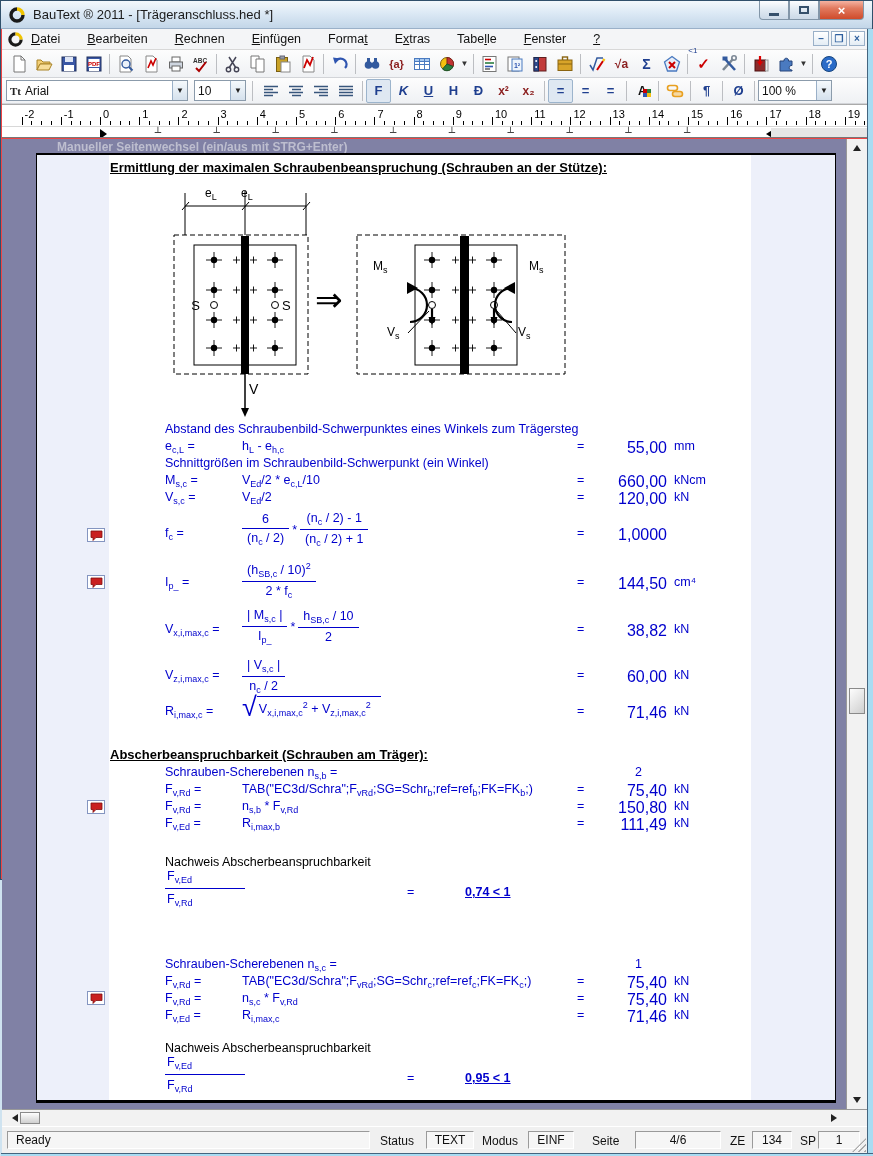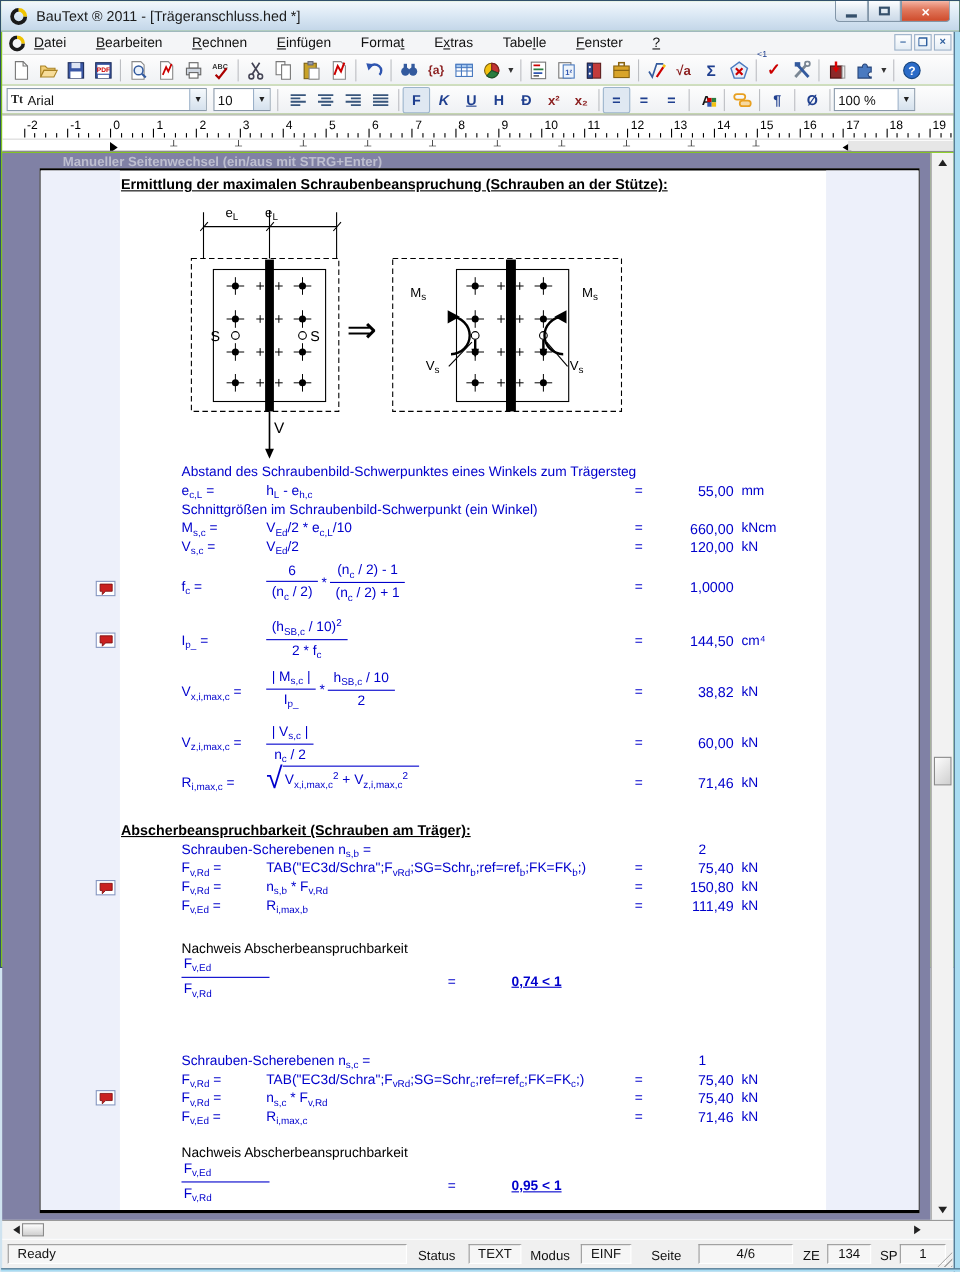--- a/index.html
+++ b/index.html
@@ -1,17 +1,17 @@
 <!DOCTYPE html>
 <html><head>
 <meta charset="utf-8">
 <style>
   *{margin:0;padding:0;box-sizing:border-box}
   html,body{width:873px;height:1156px;font-family:"Liberation Sans",sans-serif;overflow:hidden;background:#cfe3f0}
-  .window{position:relative;width:873px;height:880px;background:#84cc16;border:1px solid #30506b}
+  .window{position:relative;width:873px;height:880px;background:#ef4444;border:1px solid #30506b}
   .abs{position:absolute}
   
   .titlebar{position:absolute;left:0;top:0;width:871px;height:28px;background:linear-gradient(#f3f8fc,#dce9f5 45%,#c3d6e8);border-bottom:1px solid #9ab0c8;display:flex;align-items:center;padding-left:8px;font-size:13px;color:#1b1b1b}
   .title-text{margin-left:8px}
   .winbtns{position:absolute;right:8px;top:0;display:flex}
   .wbtn{width:30px;height:19px;border:1px solid #8296a8;border-top:none;background:linear-gradient(#fdfeff,#e2ebf3 45%,#cbd9e7);display:flex;align-items:center;justify-content:center;color:#35506b;font-size:11px}
   .wbtn.min{border-radius:0 0 0 4px}
   .wbtn.close{width:45px;background:linear-gradient(#f5b3a2,#e17a5f 40%,#cf4b2b);border-radius:0 0 4px 0;color:#fff;font-weight:bold;font-size:13px}
   .glyph-min{width:10px;height:3px;background:#35506b;margin-top:8px}
   .glyph-max{width:10px;height:8px;border:2px solid #35506b}
@@ -45,21 +45,21 @@
   .rmargin{position:absolute;top:2px;width:0;height:0;border:5px solid transparent;border-right:8px solid #000}
   .rgray{position:absolute;top:1px;height:12px;background:#e6e6e6}
   
   .docarea{position:absolute;left:1px;top:138px;width:844px;height:970px;background:#8081a5;overflow:hidden}
   .pagebreakbar{position:absolute;left:0;top:1px;width:100%;height:13px;color:#bdbecf;font-weight:bold;font-size:12px;padding-left:55px;white-space:nowrap}
   .page{position:absolute;left:34px;top:14px;width:800px;height:950px;background:#fff;border:1px solid #000;border-top-width:2px;border-bottom-width:3px}
   .mstrip{position:absolute;top:0;height:100%;background:#edf0fa}
   .dhead{position:absolute;font-size:13px;font-weight:bold;text-decoration:underline;color:#000;white-space:nowrap}
   .dtxt{position:absolute;font-size:12.5px;color:#0000cc;white-space:nowrap}
   .dblk{position:absolute;font-size:12.5px;font-weight:normal;color:#000;white-space:nowrap}
-  .val{position:absolute;left:430px;width:200px;text-align:right;font-size:13px;color:#0000cc;white-space:nowrap}
+  .val{position:absolute;left:430px;width:200px;text-align:right;font-size:16px;color:#0000cc;white-space:nowrap}
   .valn{position:absolute;left:420px;width:185px;text-align:right;font-size:12.5px;color:#0000cc;white-space:nowrap}
   .res{position:absolute;font-size:12.5px;font-weight:bold;text-decoration:underline;color:#0000cc;white-space:nowrap}
   sub{font-size:9px;vertical-align:-3px;letter-spacing:0}
   sup{font-size:9px;vertical-align:5px}
   .fblock{position:absolute;display:flex;align-items:center;color:#0000cc;font-size:12.5px;white-space:nowrap}
   .frac{display:inline-block;text-align:center;vertical-align:middle}
   .frac .fn{display:block;padding:0 5px 2px;border-bottom:1px solid #0000cc}
   .frac .fd{display:block;padding:2px 5px 0}
   .fop{padding:0 3px}
   .sqrtsign{font-size:27px;font-weight:normal;line-height:20px}

